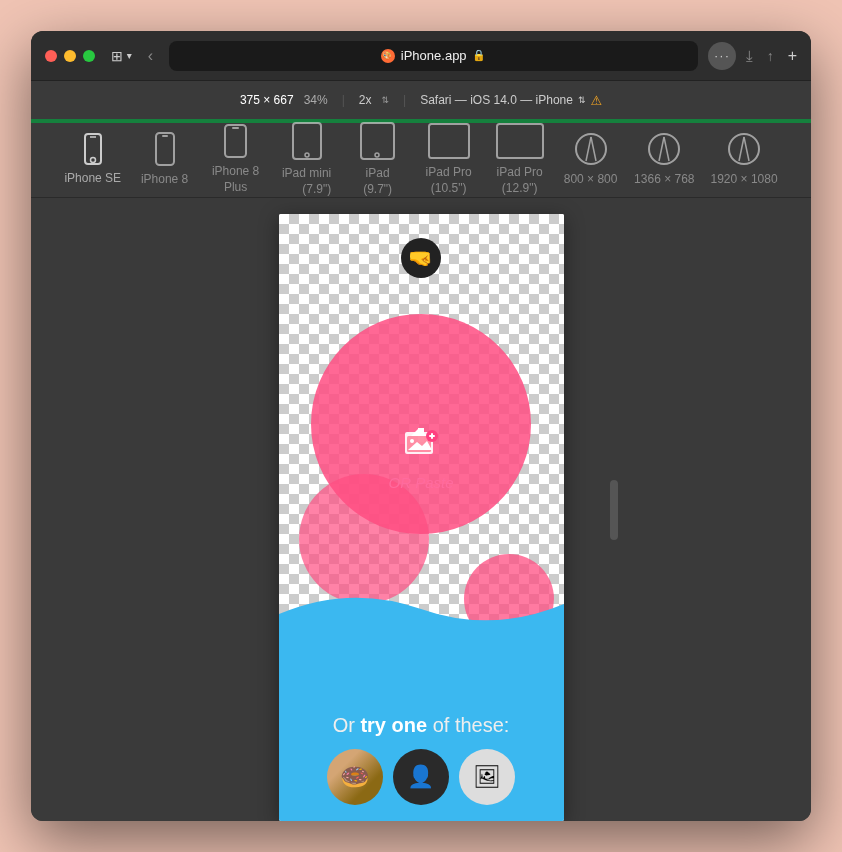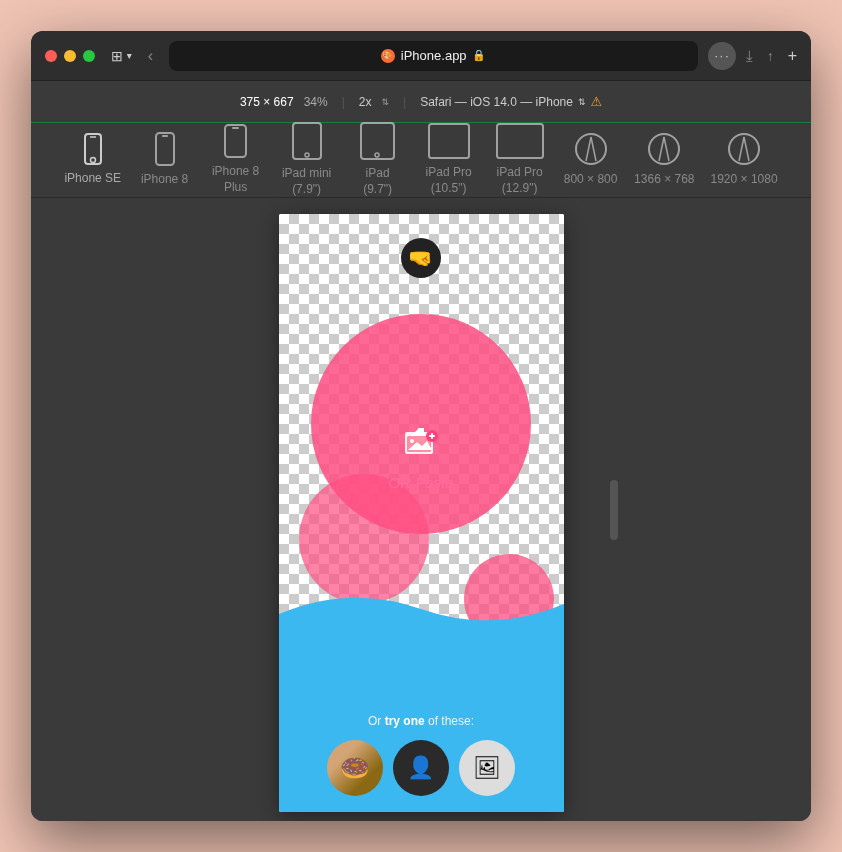--- a/index.html
+++ b/index.html
@@ -117,21 +117,21 @@
     }
 
     
     .responsive-bar {
       background: #3a3a3a;
       height: 42px;
       display: flex;
       align-items: center;
       justify-content: center;
       gap: 0;
-      border-bottom: 1px solid #15803d;
+      border-bottom: 4px solid #15803d;
     }
 
     .dimensions-info {
       display: flex;
       align-items: center;
       gap: 10px;
       font-size: 12px;
       color: #ccc;
     }
 
@@ -368,21 +368,21 @@
       background: #3bb8f0;
       padding: 20px 16px 16px;
       text-align: center;
       min-height: 100px;
       width: 100%;
       position: relative;
       z-index: 2;
     }
 
     .try-text {
-      font-size: 12px;
+      font-size: 20px;
       color: #eee;
       margin-bottom: 12px;
     }
 
     .try-text strong {
       font-weight: 700;
       color: white;
     }
 
     .sample-images {
@@ -510,21 +510,21 @@
 Plus</span>
     </div>
 
     <div class="device-item">
       <div class="device-icon">
         <svg width="30" height="38" viewBox="0 0 30 38" fill="none">
           <rect x="1" y="1" width="28" height="36" rx="3" stroke="#ccc" stroke-width="2"></rect>
           <circle cx="15" cy="33" r="2" stroke="#ccc" stroke-width="1.5"></circle>
         </svg>
       </div>
-      <span class="device-label" style="white-space: pre-line; text-align:center;">iPad mini
+      <span class="device-label" style="white-space: pre-line; text-align:right;">iPad mini
 (7.9")</span>
     </div>
 
     <div class="device-item">
       <div class="device-icon">
         <svg width="35" height="38" viewBox="0 0 35 38" fill="none">
           <rect x="1" y="1" width="33" height="36" rx="3" stroke="#ccc" stroke-width="2"></rect>
           <circle cx="17" cy="33" r="2" stroke="#ccc" stroke-width="1.5"></circle>
         </svg>
       </div>

